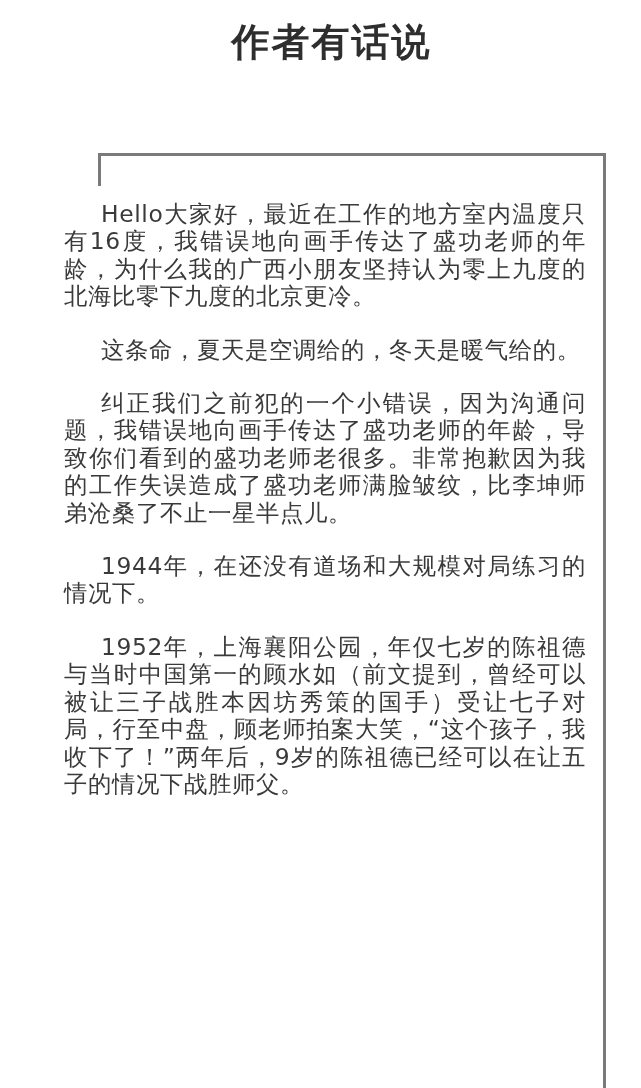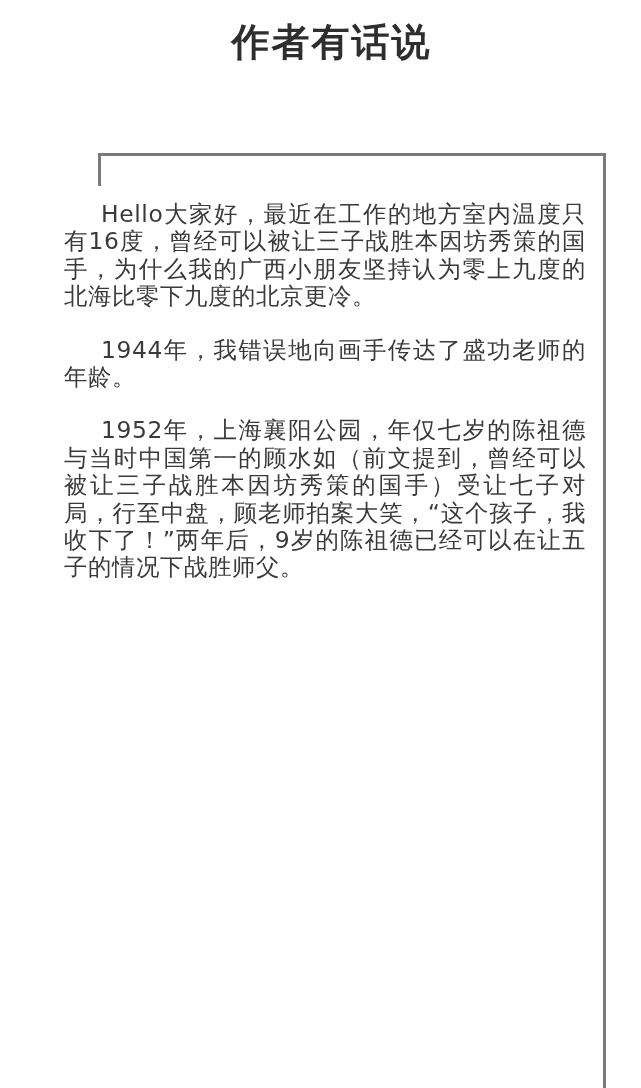--- a/index.html
+++ b/index.html
@@ -14,16 +14,18 @@
 </head>
 <body>
 
 <div class="title">作者有话说</div>
 
 <div class="frame-top"></div>
 <div class="frame-left"></div>
 <div class="frame-right"></div>
 
 <div class="content">
-  <p class="para">Hello大家好，最近在工作的地方室内温度只有16度，曾经可以被让三子战胜本因坊秀策的国手，为什么我的广西小朋友坚持认为零上九度的北海比零下九度的北京更冷。</p>
-  <p class="para">1944年，我错误地向画手传达了盛功老师的年龄。</p>
+  <p class="para">Hello大家好，最近在工作的地方室内温度只有16度，我错误地向画手传达了盛功老师的年龄，为什么我的广西小朋友坚持认为零上九度的北海比零下九度的北京更冷。</p>
+  <p class="para">这条命，夏天是空调给的，冬天是暖气给的。</p>
+  <p class="para">纠正我们之前犯的一个小错误，因为沟通问题，我错误地向画手传达了盛功老师的年龄，导致你们看到的盛功老师老很多。非常抱歉因为我的工作失误造成了盛功老师满脸皱纹，比李坤师弟沧桑了不止一星半点儿。</p>
+  <p class="para">1944年，在还没有道场和大规模对局练习的情况下。</p>
   <p class="para">1952年，上海襄阳公园，年仅七岁的陈祖德与当时中国第一的顾水如（前文提到，曾经可以被让三子战胜本因坊秀策的国手）受让七子对局，行至中盘，顾老师拍案大笑，“这个孩子，我收下了！”两年后，9岁的陈祖德已经可以在让五子的情况下战胜师父。</p>
 </div>
 
 </body></html>

